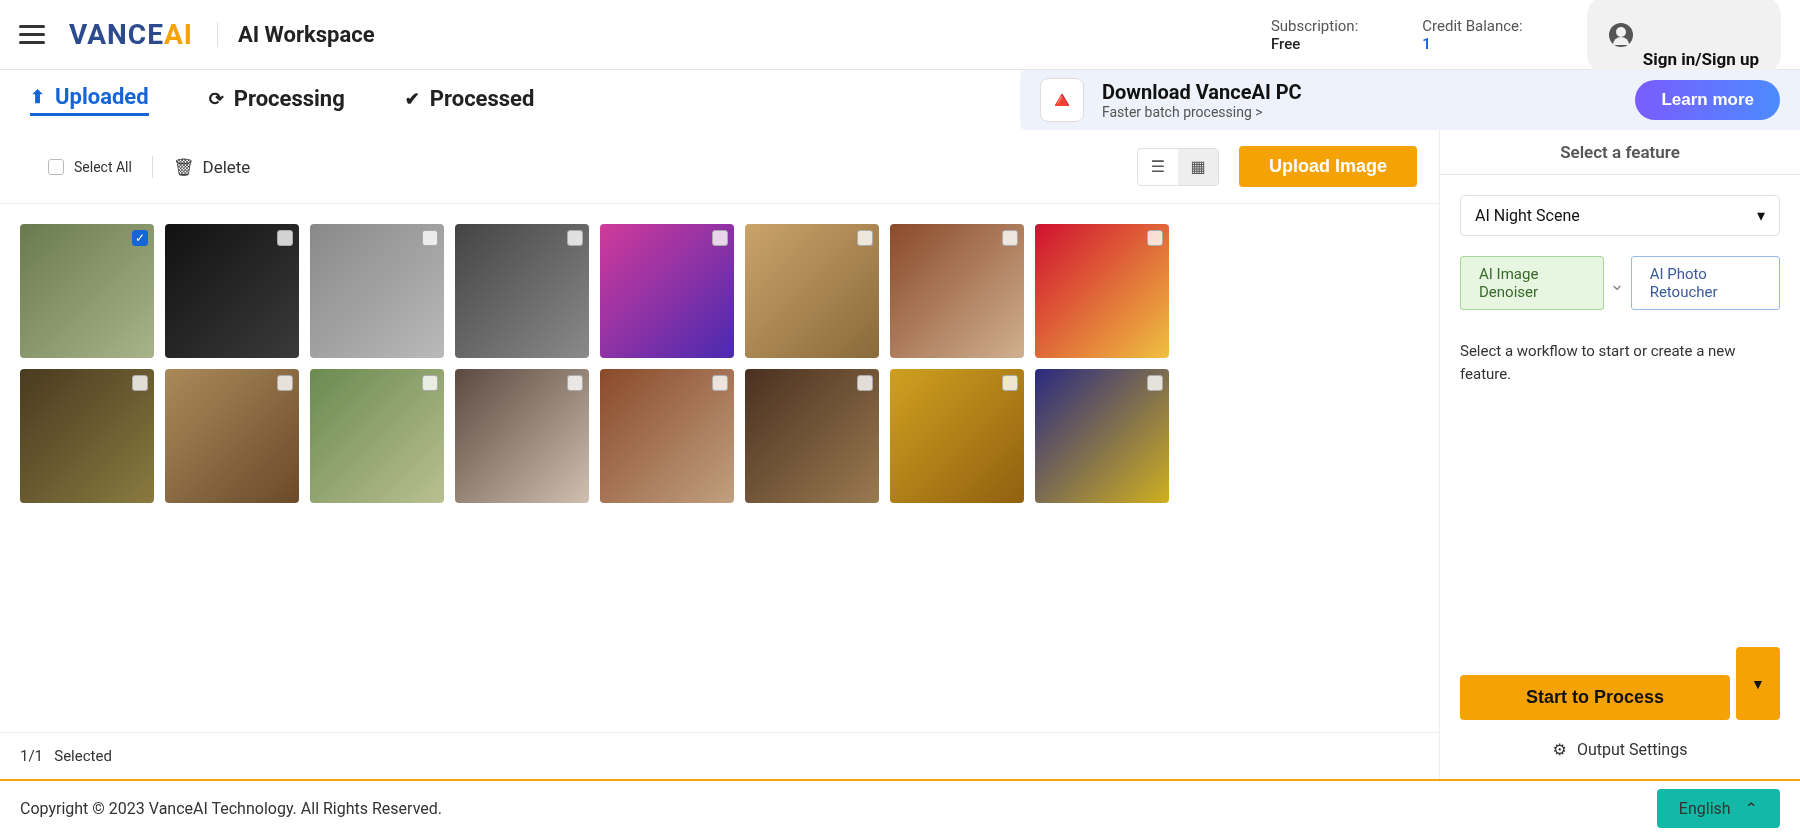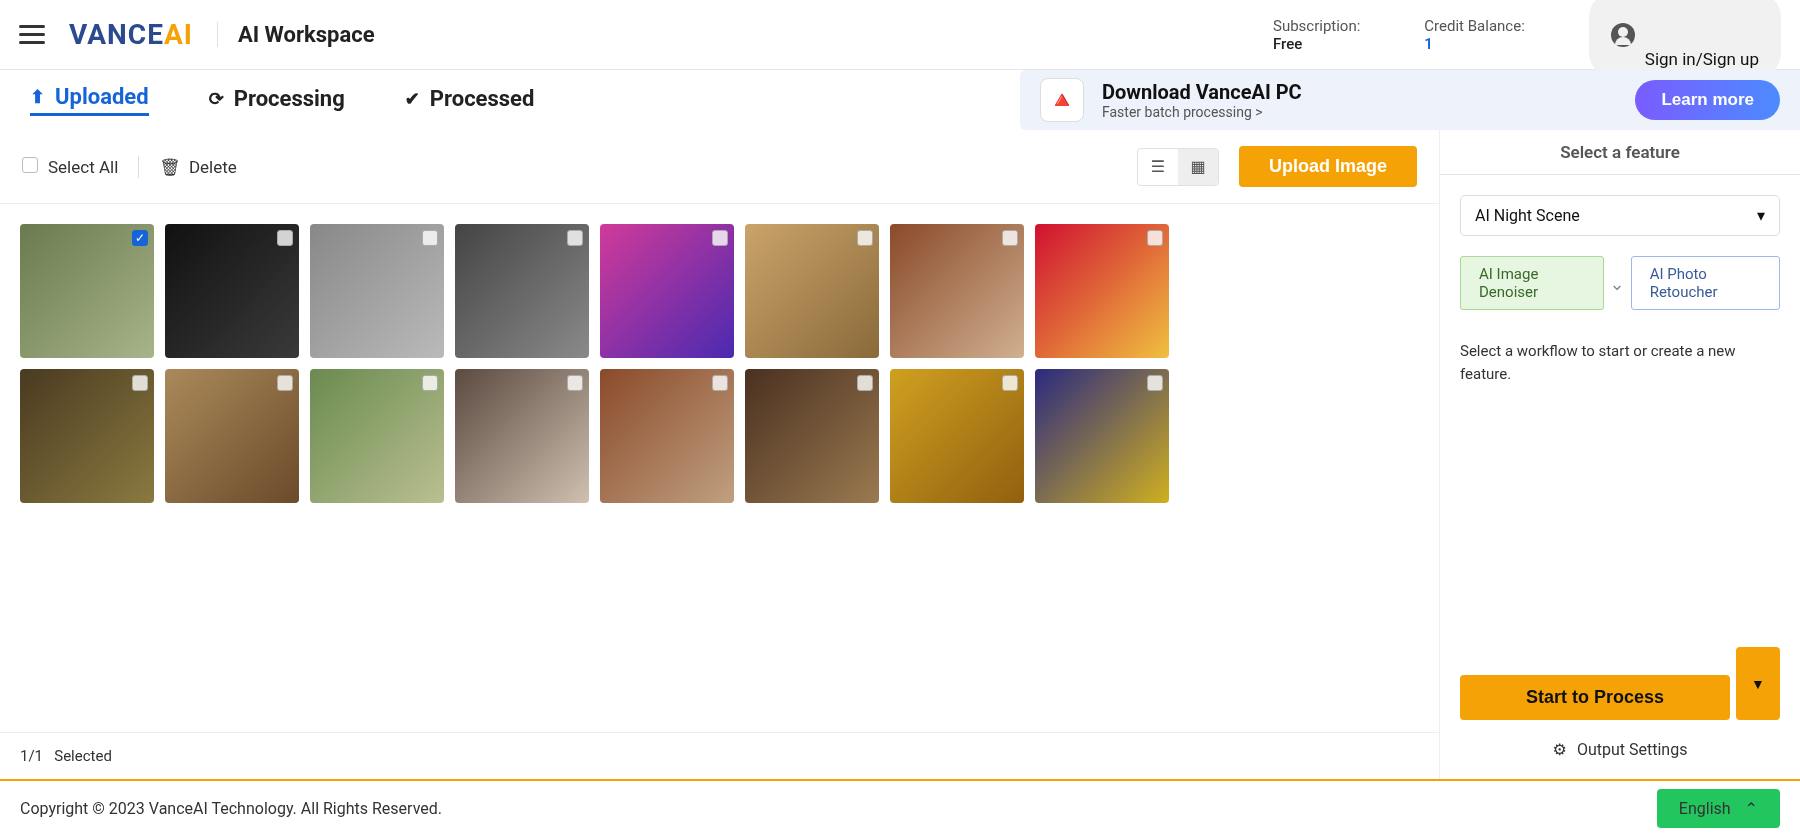--- a/index.html
+++ b/index.html
@@ -13,37 +13,37 @@
 .title { font-size:22px; font-weight:700; color:#222; padding-left:20px; border-left:1px solid #e0e0e0; }
 .header-spacer { flex:1; }
 .sub-block { display:flex; flex-direction:column; font-size:15px; margin-right:40px; }
 .sub-block .lbl { color:#555; }
 .sub-block .val { color:#222; font-weight:500; }
 .sub-block .val.credit { color:#1565d8; font-weight:600; }
 .signin { display:flex; align-items:center; gap:10px; background:#f1f1f1; border-radius:24px; padding:8px 22px; cursor:pointer; }
 .avatar-icon { width:24px; height:24px; background:#555; border-radius:50%; position:relative; }
 .avatar-icon::before { content:""; position:absolute; width:10px; height:10px; background:#f1f1f1; border-radius:50%; top:4px; left:7px; }
 .avatar-icon::after { content:""; position:absolute; width:16px; height:8px; background:#f1f1f1; border-radius:8px 8px 0 0; bottom:2px; left:4px; }
-.signin-text { font-size:17px; font-weight:400;margin-top:48px; }
+.signin-text { font-size:17px; font-weight:700;margin-top:48px; }
 .row2 { display:flex; align-items:stretch; height:60px; }
 .tabs-left { display:flex; align-items:center; padding-left:30px; flex:1; gap:60px; }
 .tab { font-size:22px; font-weight:700; color:#222; display:flex; align-items:center; gap:10px; cursor:pointer; padding-bottom:4px; }
 .tab.active { color:#1565d8; border-bottom:3px solid #1565d8; }
 .tab-icon { font-size:18px; }
 .promo { flex:0 0 780px; background:#eef2fa; border-radius:6px 0 0 6px; display:flex; align-items:center; padding:10px 20px; gap:18px; }
 .promo-logo { width:44px; height:44px; background:#fff; border-radius:8px; border:1px solid #ddd; display:flex; align-items:center; justify-content:center; font-size:24px; }
 .promo-text { flex:1; }
 .promo-title { font-size:20px; font-weight:700; color:#111; }
 .promo-sub { font-size:14px; color:#555; }
 .learn-more { background:linear-gradient(90deg,#7a5cff,#4d8bff); color:#fff; border:none; border-radius:22px; padding:10px 26px; font-size:17px; font-weight:600; cursor:pointer; }
 .main { flex:1; display:flex; overflow:hidden; }
 .left-col { flex:1; display:flex; flex-direction:column; border-right:1px solid #eee; }
 .toolbar { display:flex; align-items:center; padding:16px 22px; gap:20px; border-bottom:1px solid #eee; }
 .checkbox { width:16px; height:16px; border:1.5px solid #bbb; border-radius:3px; cursor:pointer; display:inline-flex; align-items:center; justify-content:center; font-size:12px; color:#fff; }
-.select-all { display:flex; align-items:flex-start; gap:10px; font-size:17px; color:#333; cursor:pointer; }
+.select-all { display:flex; align-items:center; gap:10px; font-size:14px; color:#333; cursor:pointer;margin-left:26px; }
 .vline { width:1px; height:22px; background:#ddd; }
 .delete-btn { display:flex; align-items:center; gap:8px; font-size:17px; color:#333; cursor:pointer; }
 .toolbar-spacer { flex:1; }
 .view-toggle { display:flex; border:1px solid #e0e0e0; border-radius:4px; overflow:hidden; }
 .view-toggle div { width:40px; height:36px; display:flex; align-items:center; justify-content:center; cursor:pointer; color:#555; }
 .view-toggle .active { background:#eee; }
 .upload-btn { background:#f5a207; color:#fff; border:none; border-radius:4px; padding:10px 30px; font-size:18px; font-weight:700; cursor:pointer; }
 .grid-wrap { flex:1; overflow:auto; padding:20px; }
 .grid { display:grid; grid-template-columns:repeat(8, 134px); gap:11px; }
 .thumb { position:relative; width:134px; height:134px; border-radius:4px; overflow:hidden; cursor:pointer; }
@@ -77,21 +77,21 @@
 .wf-step.green { background:#e6f6e0; border:1px solid #a8d89a; color:#3a6a2a; }
 .wf-step.blue { background:#fff; border:1px solid #9ab8e8; color:#3a5a9a; }
 .wf-chevron { color:#888; font-size:18px; }
 .wf-hint { padding:30px 20px; font-size:15px; color:#333; line-height:1.5; }
 .right-spacer { flex:1; }
 .process-row { display:flex; padding:20px; gap:6px; }
 .process-btn { flex:1; background:#f5a207; color:#111; border:none; border-radius:4px; padding:12px 0; font-size:18px; font-weight:700; cursor:pointer;margin-top:28px; }
 .process-dd { width:44px; background:#f5a207; border:none; border-radius:4px; color:#111; font-size:14px; cursor:pointer; }
 .output-settings { display:flex; align-items:center; justify-content:center; gap:10px; font-size:16px; color:#333; padding-bottom:20px; cursor:pointer; }
 .footer { border-top:2px solid #f5a207; height:56px; display:flex; align-items:center; padding:0 20px; font-size:16px; color:#333; justify-content:space-between; }
-.lang-sel { background:#22c55e; padding:10px 22px; border-radius:4px; display:flex; align-items:center; gap:14px; cursor:pointer; }
+.lang-sel { background:#14b8a6; padding:10px 22px; border-radius:4px; display:flex; align-items:center; gap:14px; cursor:pointer; }
 </style>
 </head>
 <body>
 
 <div class="header">
   <div class="hamburger-icon">
       <span></span>
       <span></span>
       <span></span>
     </div>

